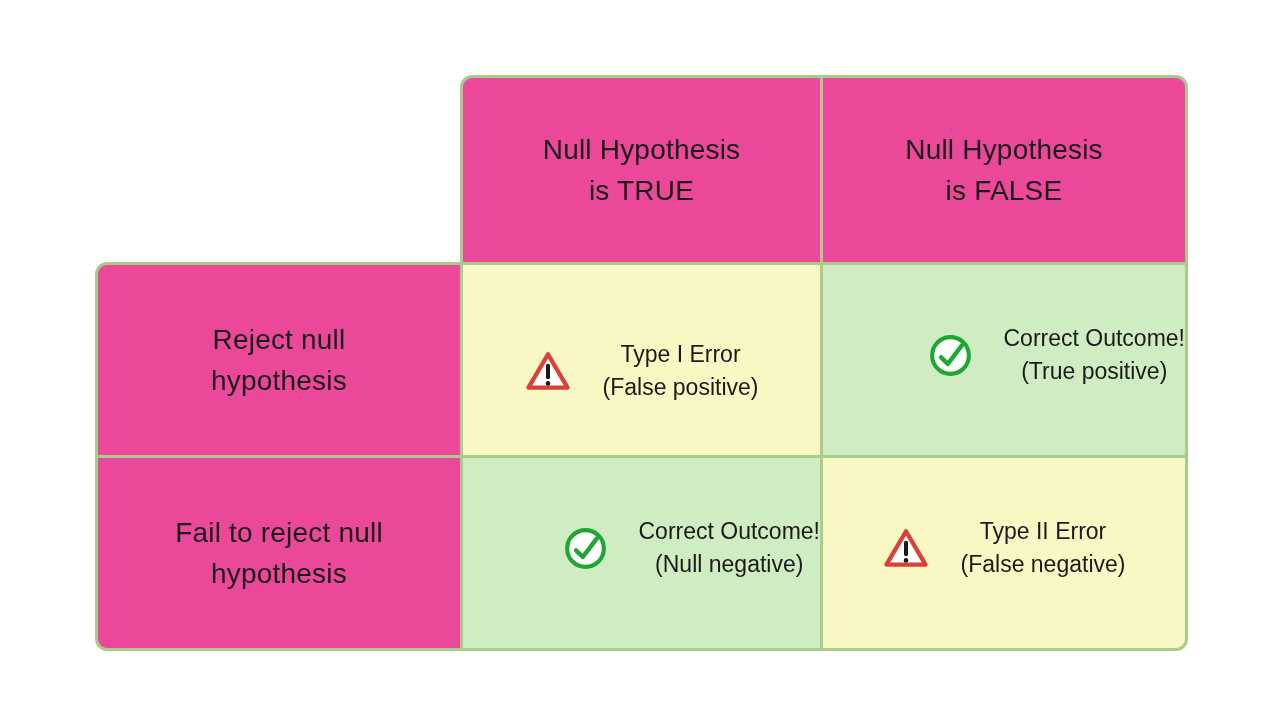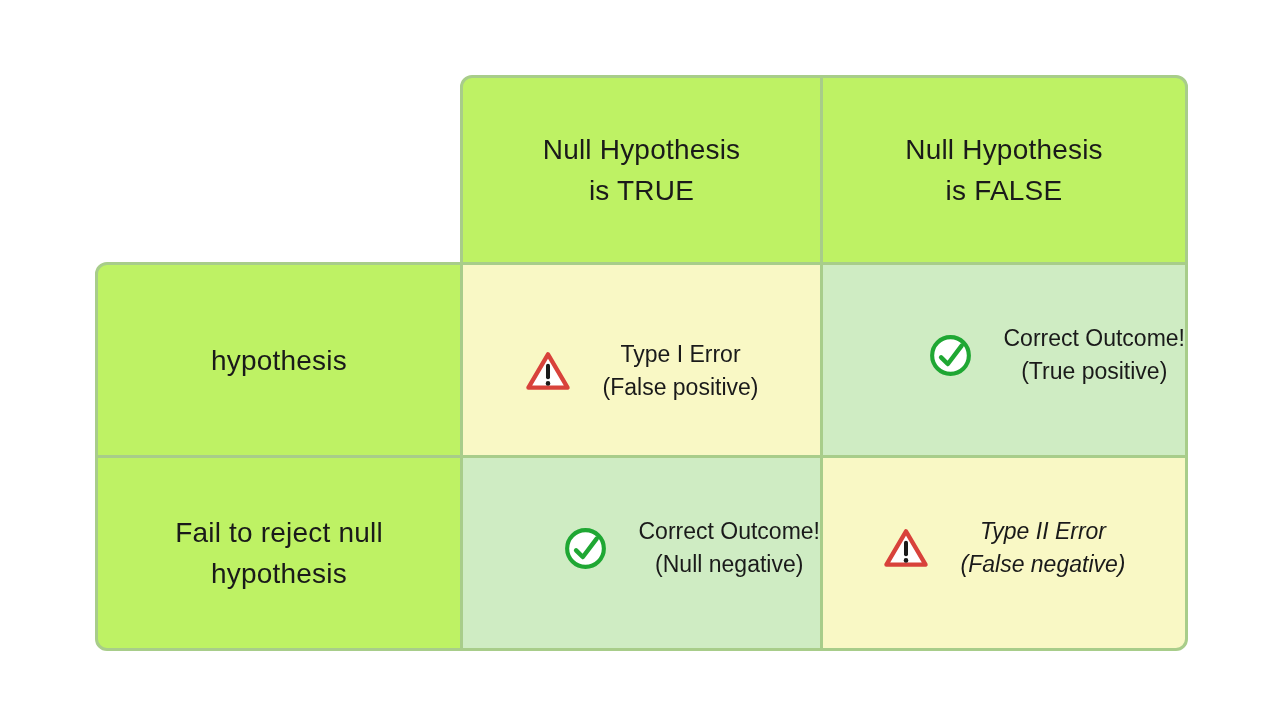--- a/index.html
+++ b/index.html
@@ -9,36 +9,36 @@
     font-family: "Liberation Sans", "DejaVu Sans", sans-serif;
     color: var(--text, #1a1a1a);
     overflow: hidden;
   }
   .canvas { position: relative; width: 1280px; height: 726px; background: var(--background, #ffffff); }
 
   .cell {
     position: absolute;
     box-sizing: border-box;
     border: 3px solid var(--border, #a8cd8a);
-    background: #bef264;
+    background: #ec4899;
     display: flex;
     align-items: center;
     justify-content: center;
     text-align: center;
   }
 
   
   .ch1 { left: 460px; top: 75px;  width: 363px; height: 190px; border-radius: 12px 0 0 0; }
   .ch2 { left: 820px; top: 75px;  width: 368px; height: 190px; border-radius: 0 12px 0 0; }
   .rh1 { left: 95px;  top: 262px; width: 368px; height: 196px; border-radius: 12px 0 0 0; }
   .rh2 { left: 95px;  top: 455px; width: 368px; height: 196px; border-radius: 0 0 0 12px; text-align: center; }
   .c11 { left: 460px; top: 262px; width: 363px; height: 228px; }
   .c12 { left: 820px; top: 262px; width: 368px; height: 196px; }
   .c21 { left: 460px; top: 455px; width: 363px; height: 196px; }
-  .c22 { left: 820px; top: 455px; width: 368px; height: 196px; border-radius: 0 0 12px 0; font-style: italic; }
+  .c22 { left: 820px; top: 455px; width: 368px; height: 196px; border-radius: 0 0 12px 0; }
 
   .tone-warning { background: var(--cell-yellow, #f9f8c5); }
   .tone-success { background: var(--cell-green, #cfecc3); justify-content: flex-end; }
 
   .hdr-lines  { font-size: 28px; line-height: 41px; letter-spacing: 0.2px; }
   .body-lines { font-size: 23px; line-height: 33px; }
 
   .content {
     display: flex;
     align-items: center;
@@ -65,20 +65,21 @@
 
   <div class="cell ch2">
     <div class="hdr-lines">
       <div>Null Hypothesis</div>
       <div>is FALSE</div>
     </div>
   </div>
 
   <div class="cell rh1">
     <div class="hdr-lines">
+      <div>Reject null</div>
       <div>hypothesis</div>
     </div>
   </div>
 
   <div class="cell rh2">
     <div class="hdr-lines">
       <div>Fail to reject null</div>
       <div>hypothesis</div>
     </div>
   </div>

